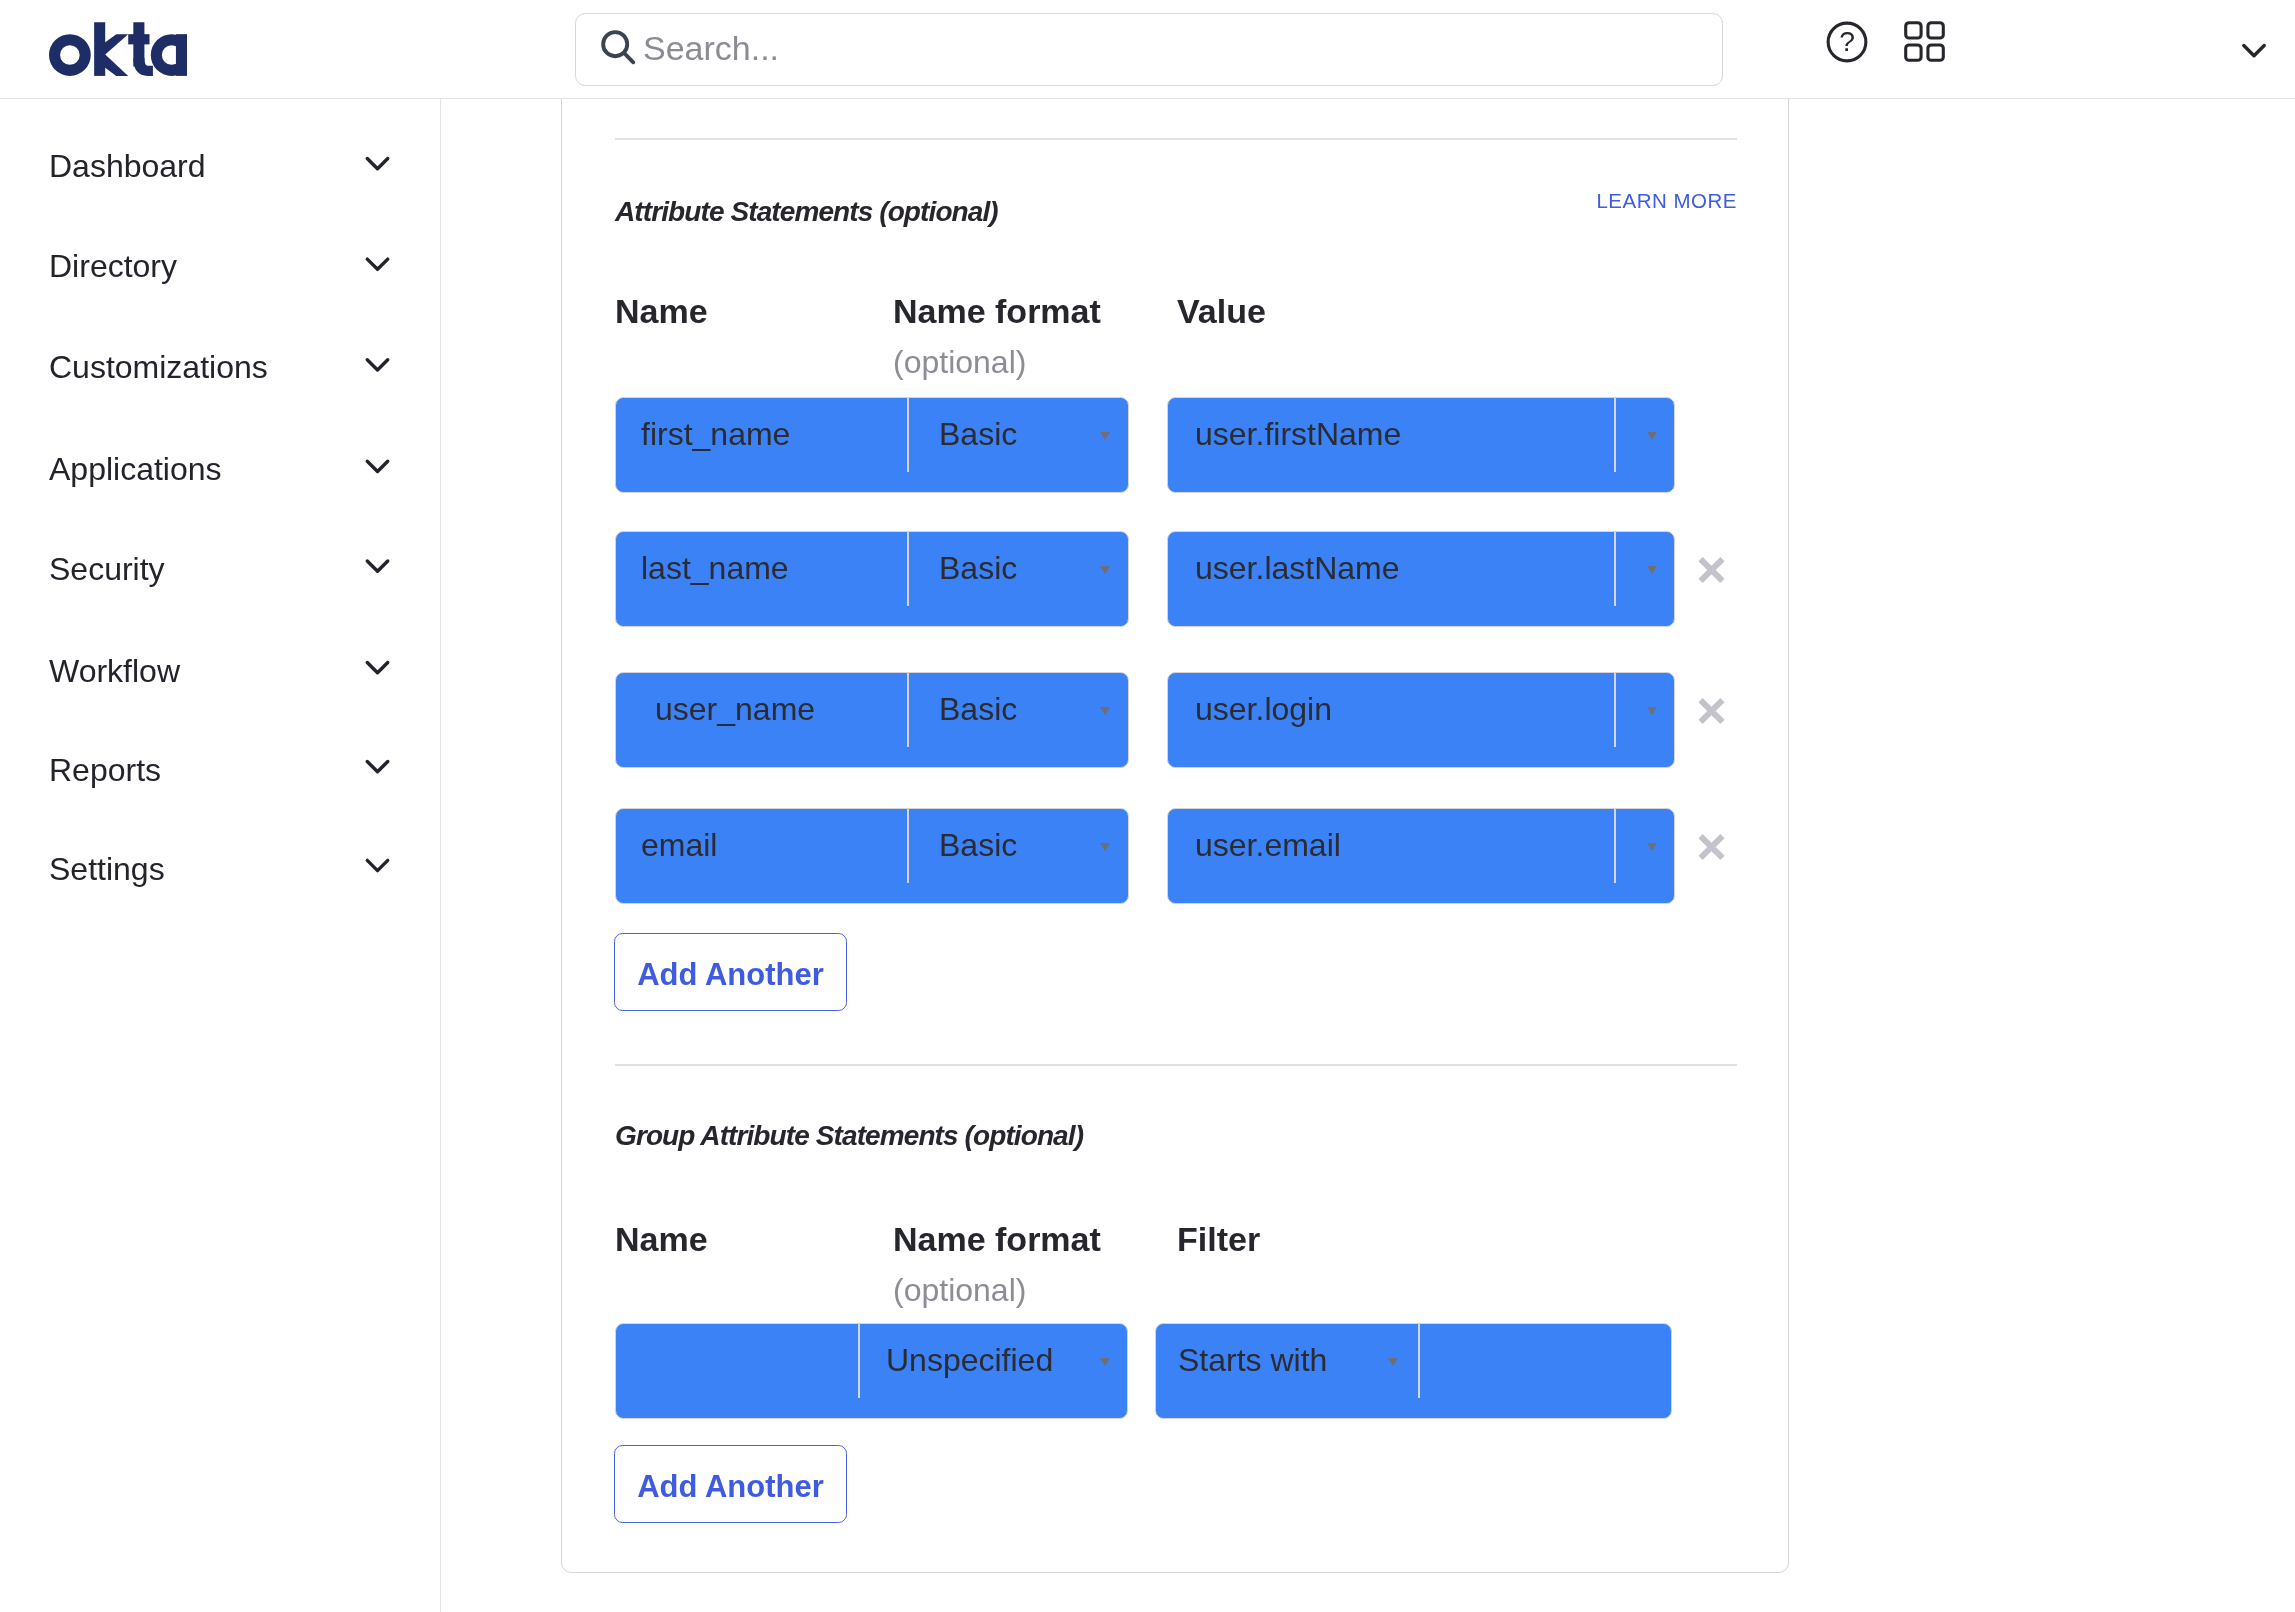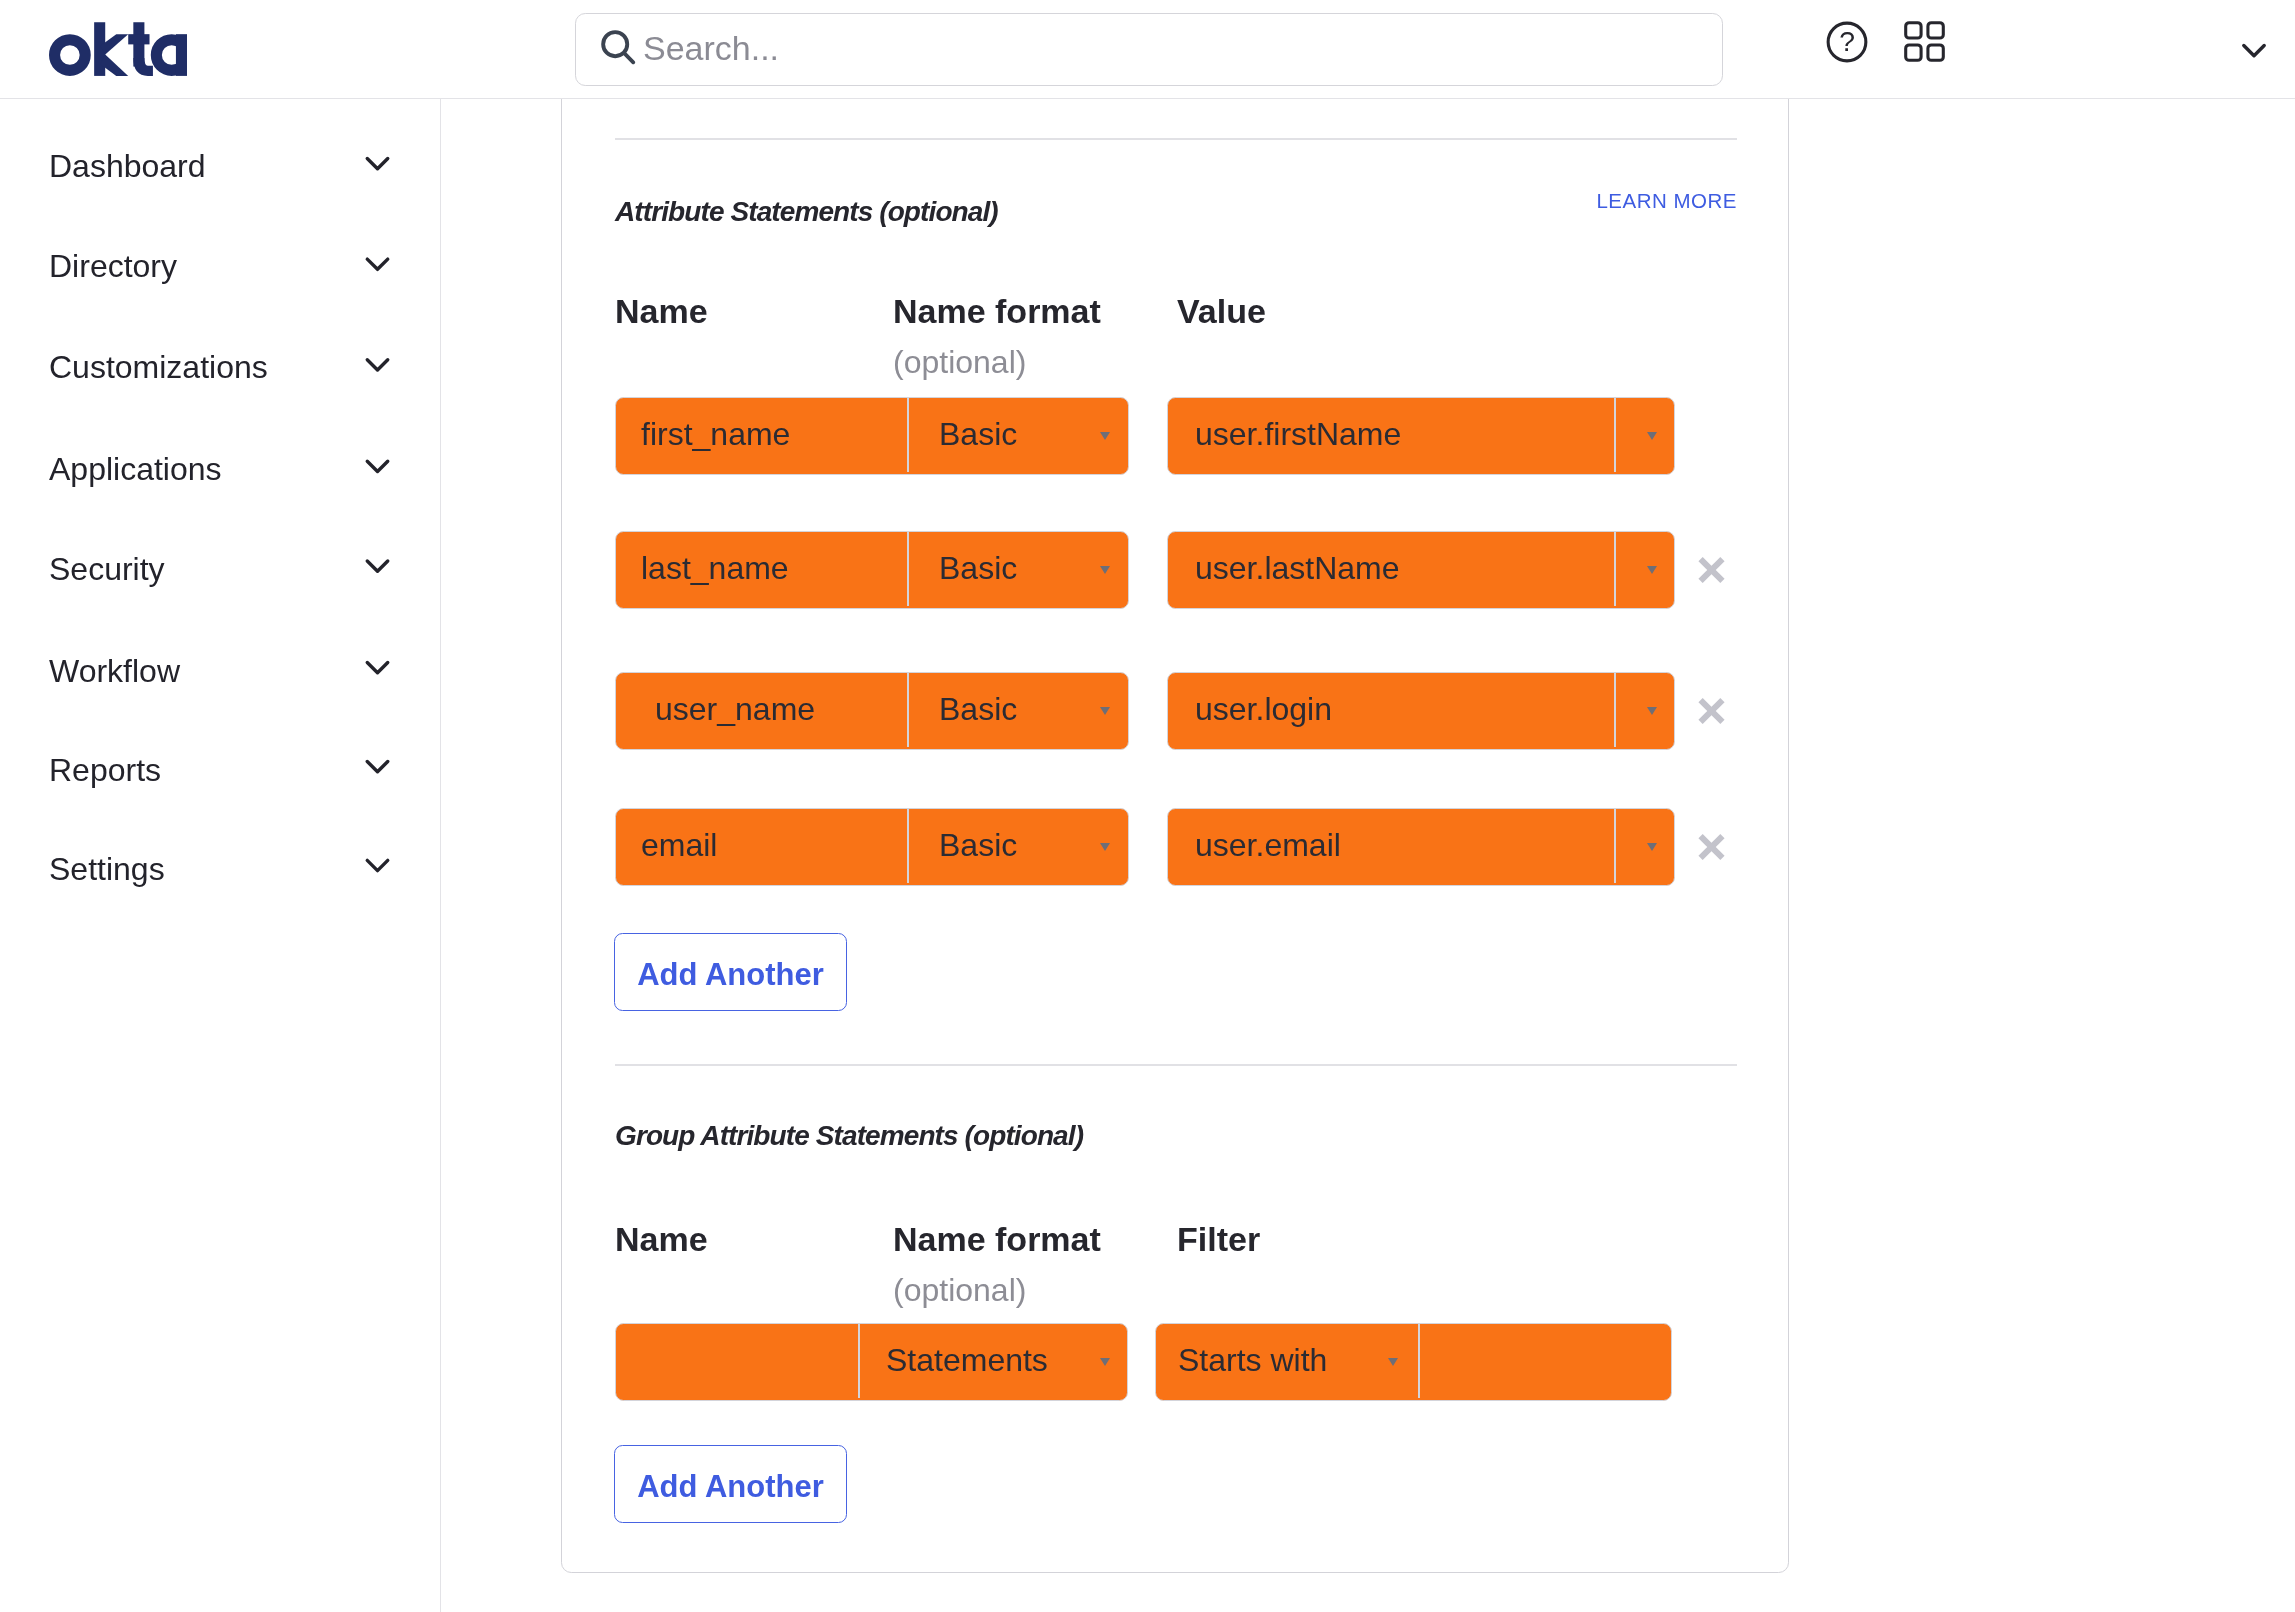--- a/index.html
+++ b/index.html
@@ -19,21 +19,21 @@
   #sidebar { left:0; top:99px; width:441px; height:1514px; border-right:1.7px solid #e3e3e7; background:#fff; }
   .navitem { position:absolute; z-index:2; left:49px; font-size:32px; font-weight:normal; color:#23232b; line-height:32px; }
 
   
   .hrule { left:615px; width:1122px; height:1.7px; background:#e1e1e5; }
   .sectitle { left:615px; font-size:28px; font-weight:bold; letter-spacing:-0.9px; color:#26262d; line-height:36px;font-style:italic; }
   .colhdr { font-size:34px; font-weight:bold; color:#26262d; line-height:34px; }
   .optional { font-size:32px; color:#8d8d95; line-height:32px; }
   #learnmore { font-size:20.5px; letter-spacing:0.5px; color:#3e5ce1; line-height:20.5px; }
 
-  .igroup { position:absolute; border:1.7px solid #d4d4da; border-radius:8.5px; background:#f97316; height:78px; }
+  .igroup { position:absolute; border:1.7px solid #d4d4da; border-radius:8.5px; background:#3b82f6; height:96px; }
   .idiv { position:absolute; top:0; width:1.7px; height:74px; background:#d4d4da; }
   .itext { position:absolute; font-size:32px; color:#2b2b33; line-height:32px; }
   .igroup .itext { top:19.7px; }
   .arrow { position:absolute; width:0; height:0; border-left:5.1px solid transparent; border-right:5.1px solid transparent; border-top:8.5px solid #6e6e77; }
   .xbtn { position:absolute; width:27px; height:27px; }
   .xbtn:before, .xbtn:after { content:""; position:absolute; left:-1.7px; top:11px; width:31px; height:6px; background:#c3c3cb; }
   .xbtn:before { transform:rotate(45deg); }
   .xbtn:after { transform:rotate(-45deg); }
 
   .addbtn { position:absolute; left:614px; width:233px; height:78px; border:1.7px solid #4763e2; border-radius:8.5px; color:#3f5ce0; font-size:31px; font-weight:bold; display:flex; align-items:center; justify-content:center; padding-top:5.1px; font-family:"Liberation Sans", sans-serif; }
@@ -167,21 +167,21 @@
 <div class="hrule abs" style="top:1064px;"></div>
 <div class="sectitle abs" style="top:1118px;">Group Attribute Statements (optional)</div>
 
 <div class="colhdr abs" style="left:615px; top:1222px;">Name</div>
 <div class="colhdr abs" style="left:893px; top:1222px;">Name format</div>
 <div class="colhdr abs" style="left:1177px; top:1222px;">Filter</div>
 <div class="optional abs" style="left:893px; top:1274px;">(optional)</div>
 
 <div class="igroup" style="left:615px; top:1323px; width:513px;">
   <div class="idiv" style="left:242px;"></div>
-  <div class="itext" style="left:270px;">Statements</div>
+  <div class="itext" style="left:270px;">Unspecified</div>
   <div class="arrow" style="left:484px; top:34px;"></div>
 </div>
 <div class="igroup" style="left:1155px; top:1323px; width:517px;">
   <div class="idiv" style="left:262px;"></div>
   <div class="itext" style="left:22px;">Starts with</div>
   <div class="arrow" style="left:232px; top:34px;"></div>
 </div>
 
 <div class="addbtn" style="top:1445px;">Add Another</div>
 

